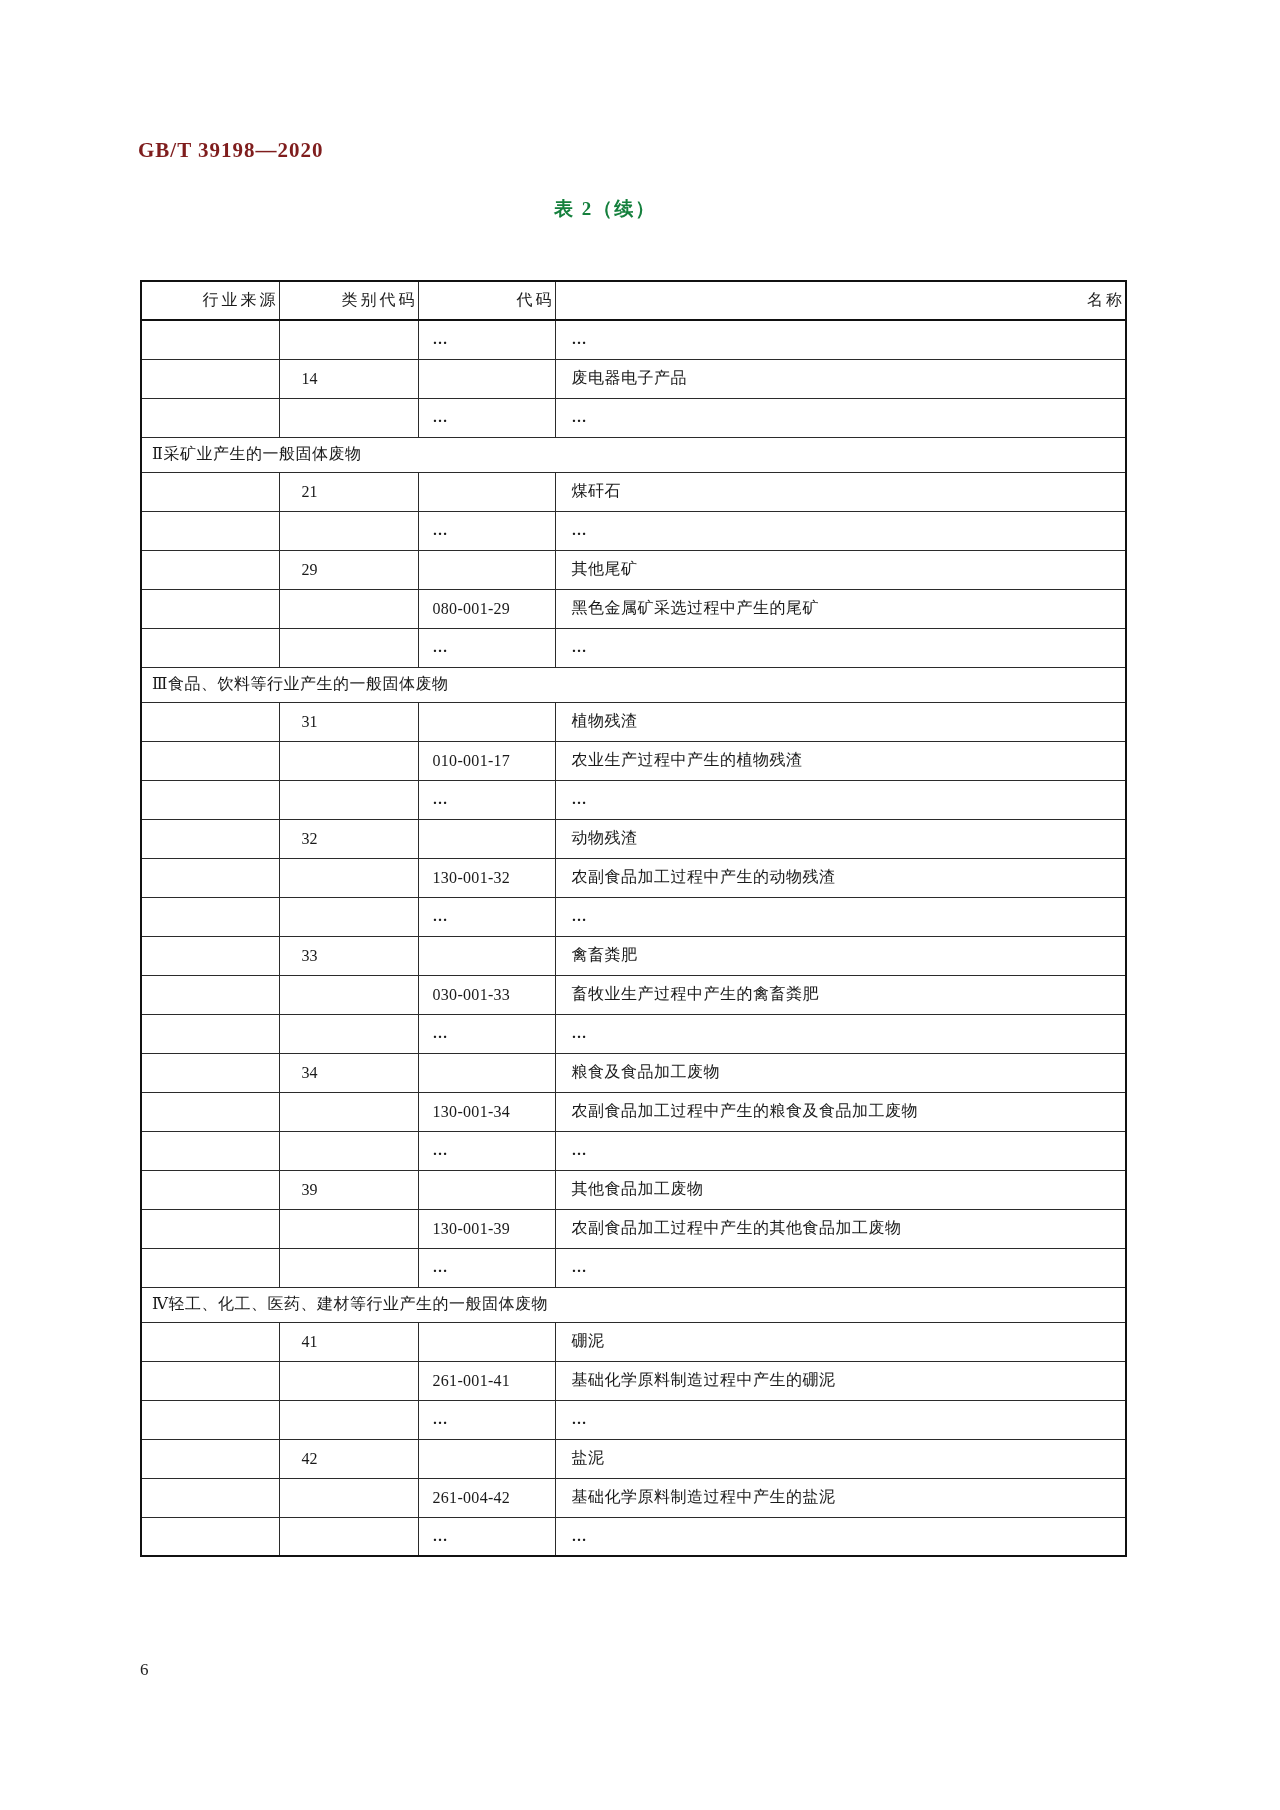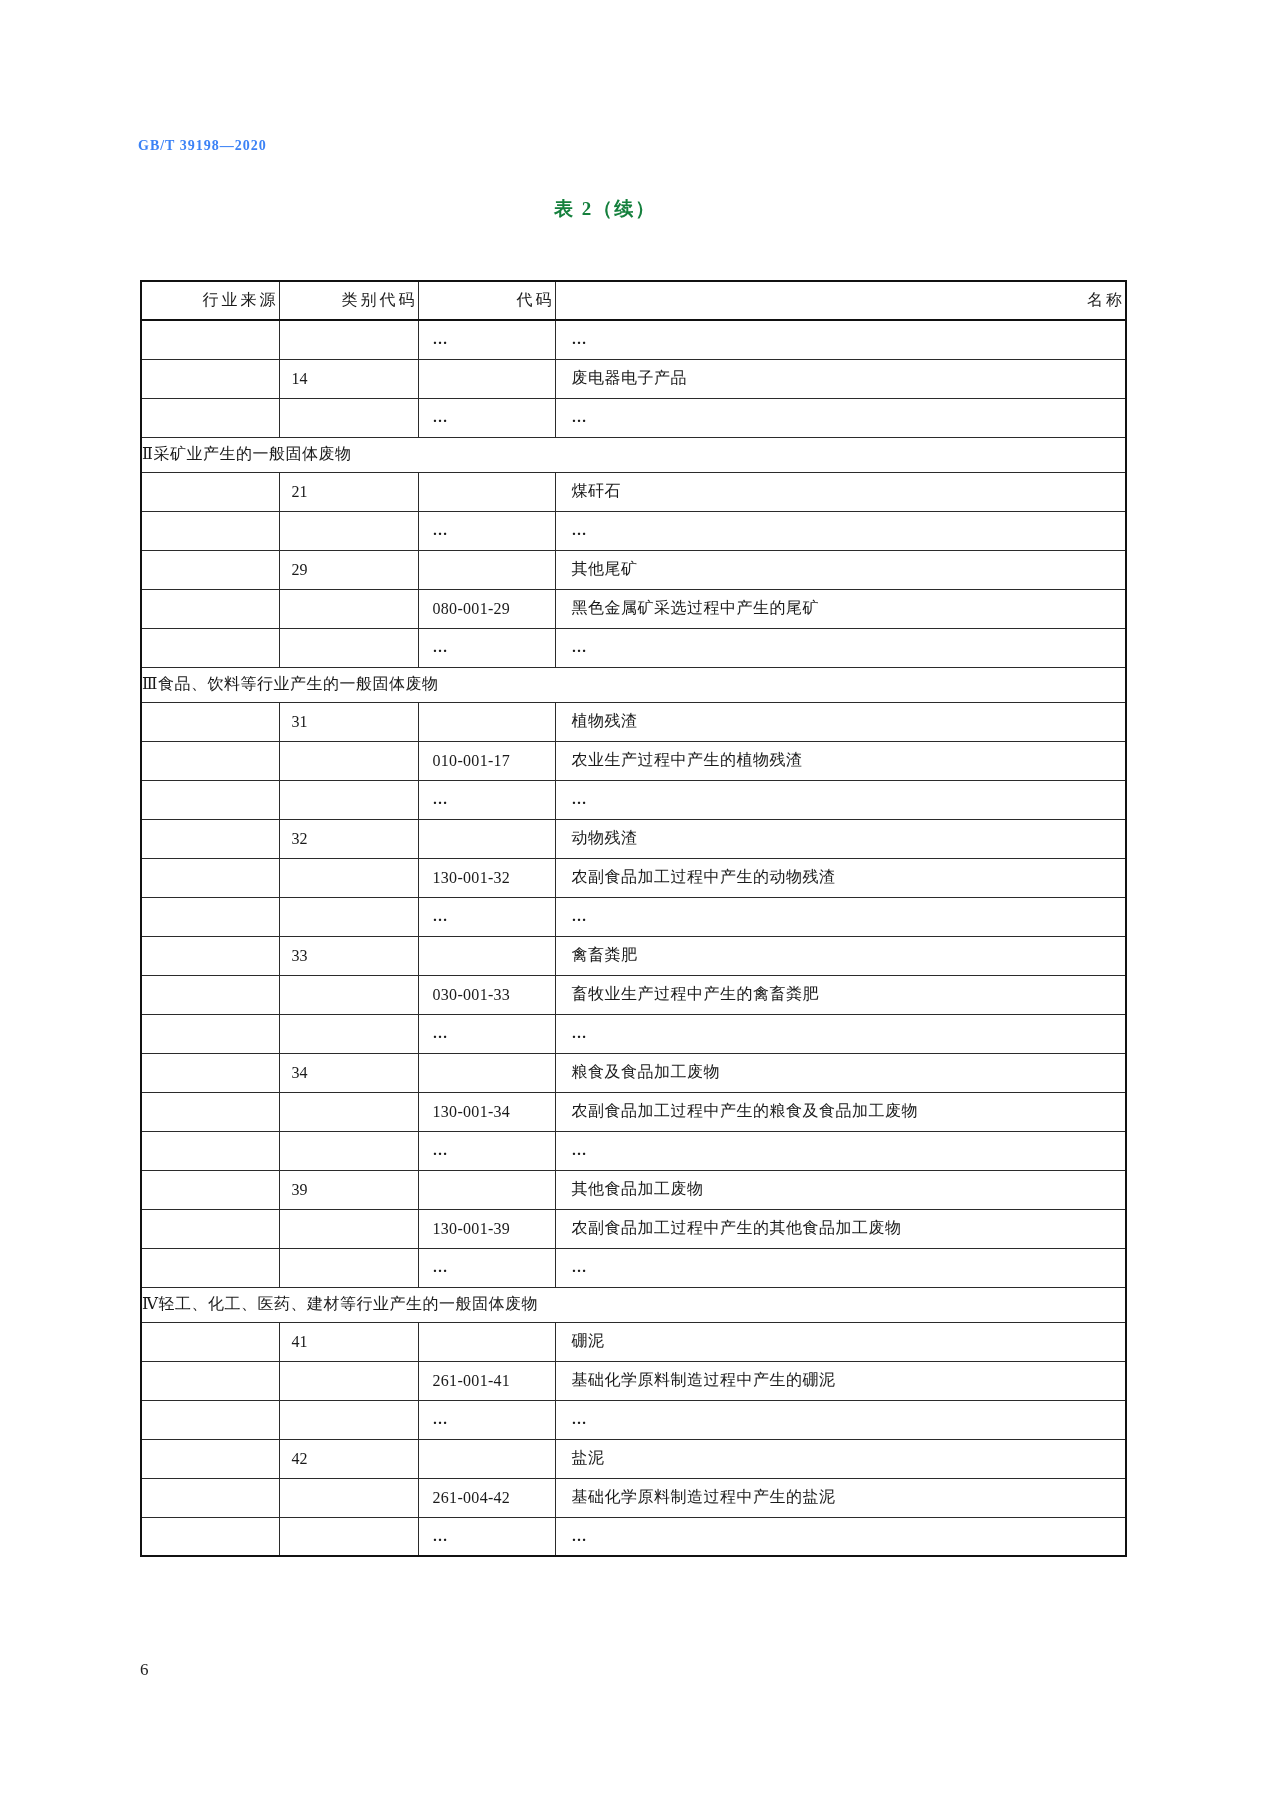--- a/index.html
+++ b/index.html
@@ -10,24 +10,24 @@
     height: 1810px;
     background: #ffffff;
     font-family: "Liberation Serif", "DejaVu Serif", serif;
     color: #1a1a1a;
     overflow: hidden;
   }
   .doc-number {
     position: absolute;
     left: 138px;
     top: 138px;
-    font-size: 14px;
+    font-size: 21px;
     font-weight: 700;
     letter-spacing: 1px;
-    color: #3b82f6;
+    color: #7f1d1d;
   }
   .table-title {
     position: absolute;
     left: 100px;
     top: 196px;
     width: 1010px;
     text-align: center;
     font-size: 19px;
     font-weight: 700;
     letter-spacing: 2px;
@@ -56,24 +56,24 @@
   table.std-table thead th {
     font-weight: 400;
     text-align: right;
     letter-spacing: 3px;
     font-size: 16px;
     border-bottom: 2px solid #111;
   }
   table.std-table tbody tr { height: 39px; }
   table.std-table tbody tr[data-name="section-row"] { height: 35px; }
   td.industry-cell { }
-  td.category-cell { padding-left: 12px; font-family: Liberation Serif, serif; }
+  td.category-cell { padding-left: 22px; font-family: Liberation Serif, serif; }
   td.code-cell { padding-left: 14px; letter-spacing: 0.3px; }
   td.name-cell { padding-left: 16px; letter-spacing: 0.5px; }
-  td.section-cell { letter-spacing: 0.5px; }
+  td.section-cell { padding-left: 10px; letter-spacing: 0.5px; }
   td.dots { font-weight: 700; font-size: 15px; }
   .page-number {
     position: absolute;
     left: 140px;
     top: 1660px;
     font-size: 17px;
     color: #222;
   }
 </style>
 </head>

